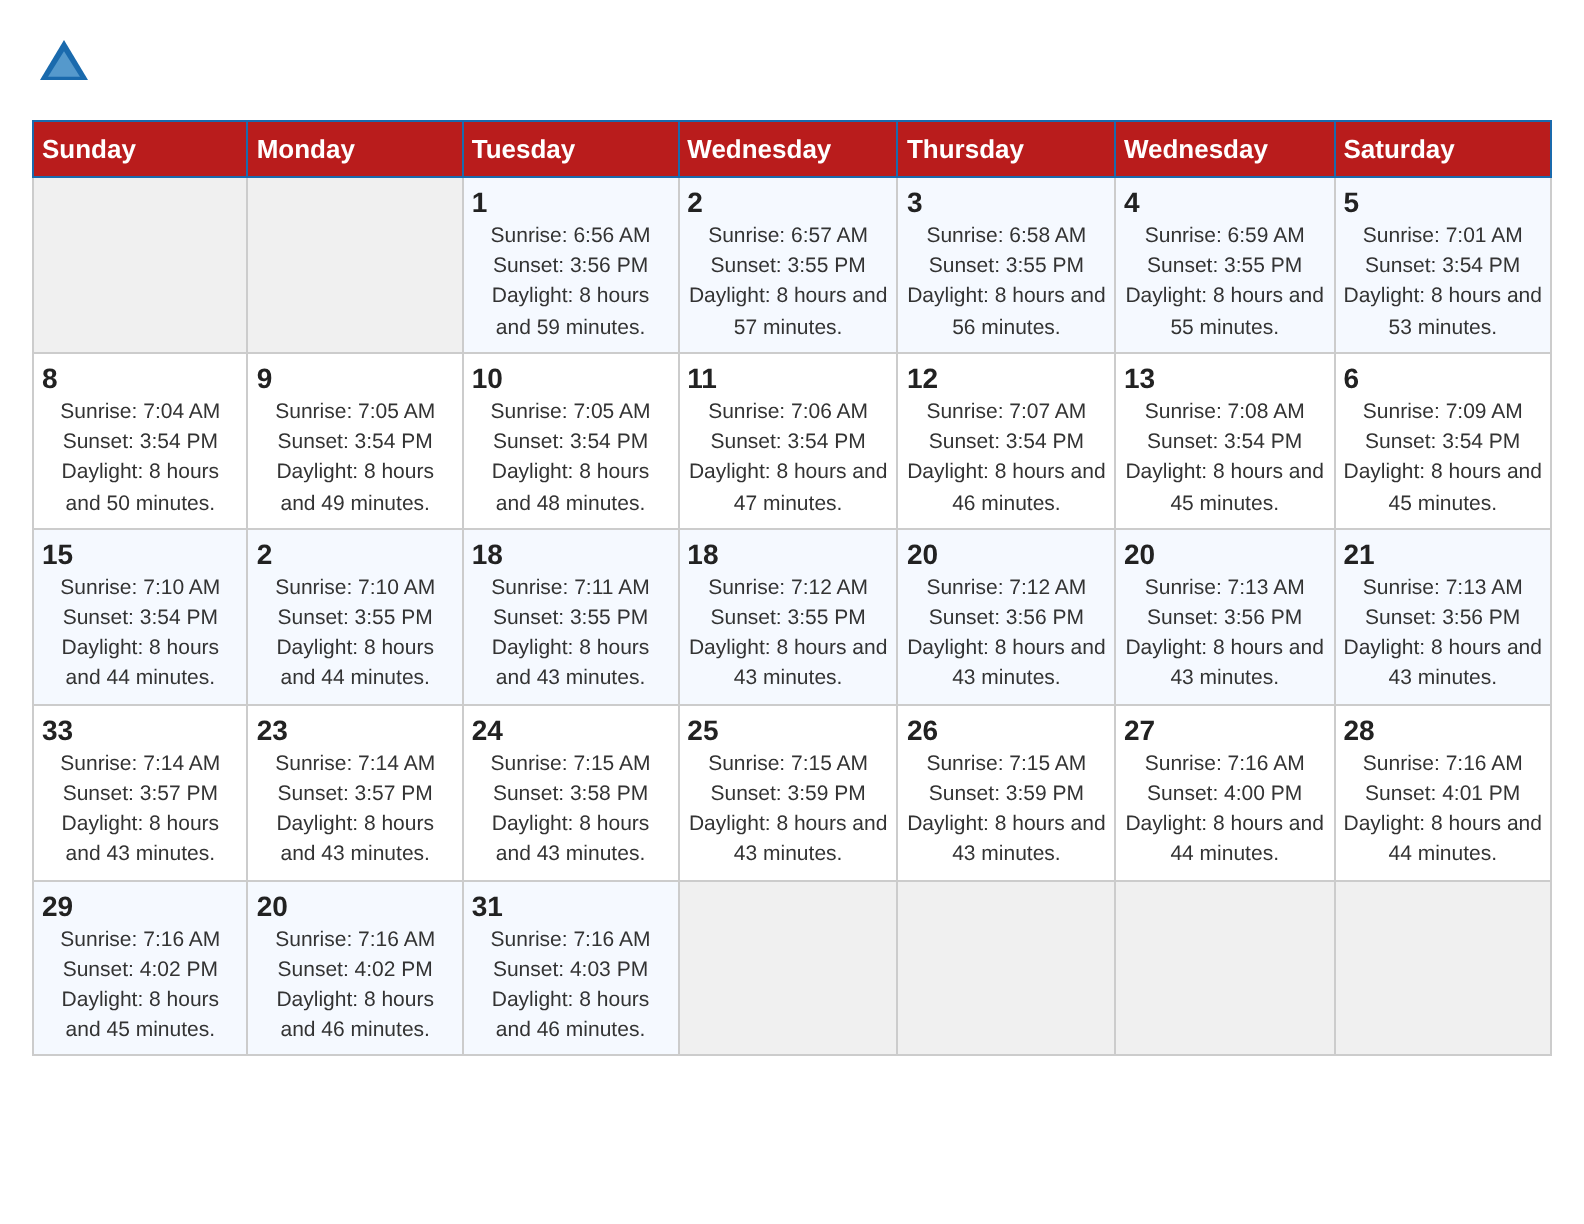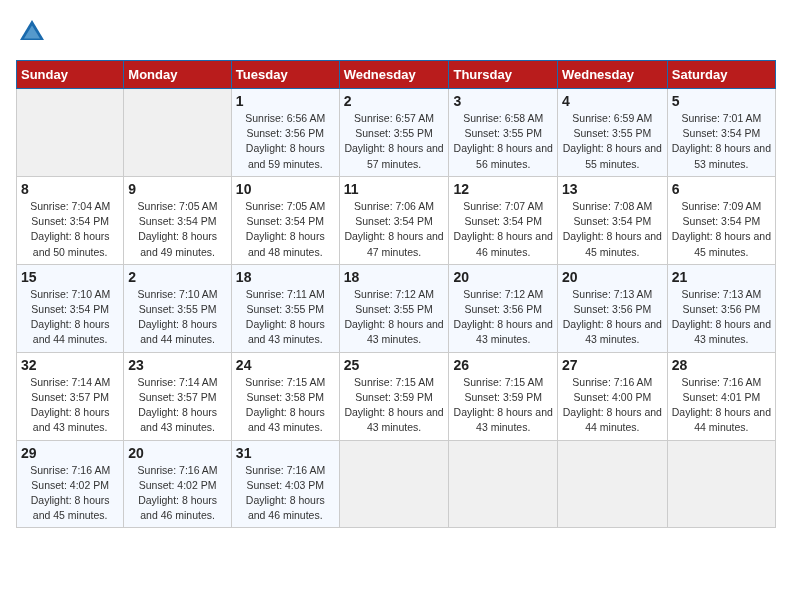--- a/index.html
+++ b/index.html
@@ -201,21 +201,21 @@
           <span class="day-num">20</span>
           <div class="day-info">Sunrise: 7:13 AM<br>Sunset: 3:56 PM<br>Daylight: 8 hours and 43 minutes.</div>
         </td>
         <td>
           <span class="day-num">21</span>
           <div class="day-info">Sunrise: 7:13 AM<br>Sunset: 3:56 PM<br>Daylight: 8 hours and 43 minutes.</div>
         </td>
       </tr>
       <tr>
         <td>
-          <span class="day-num">32</span>
+          <span class="day-num">33</span>
           <div class="day-info">Sunrise: 7:14 AM<br>Sunset: 3:57 PM<br>Daylight: 8 hours and 43 minutes.</div>
         </td>
         <td>
           <span class="day-num">23</span>
           <div class="day-info">Sunrise: 7:14 AM<br>Sunset: 3:57 PM<br>Daylight: 8 hours and 43 minutes.</div>
         </td>
         <td>
           <span class="day-num">24</span>
           <div class="day-info">Sunrise: 7:15 AM<br>Sunset: 3:58 PM<br>Daylight: 8 hours and 43 minutes.</div>
         </td>

